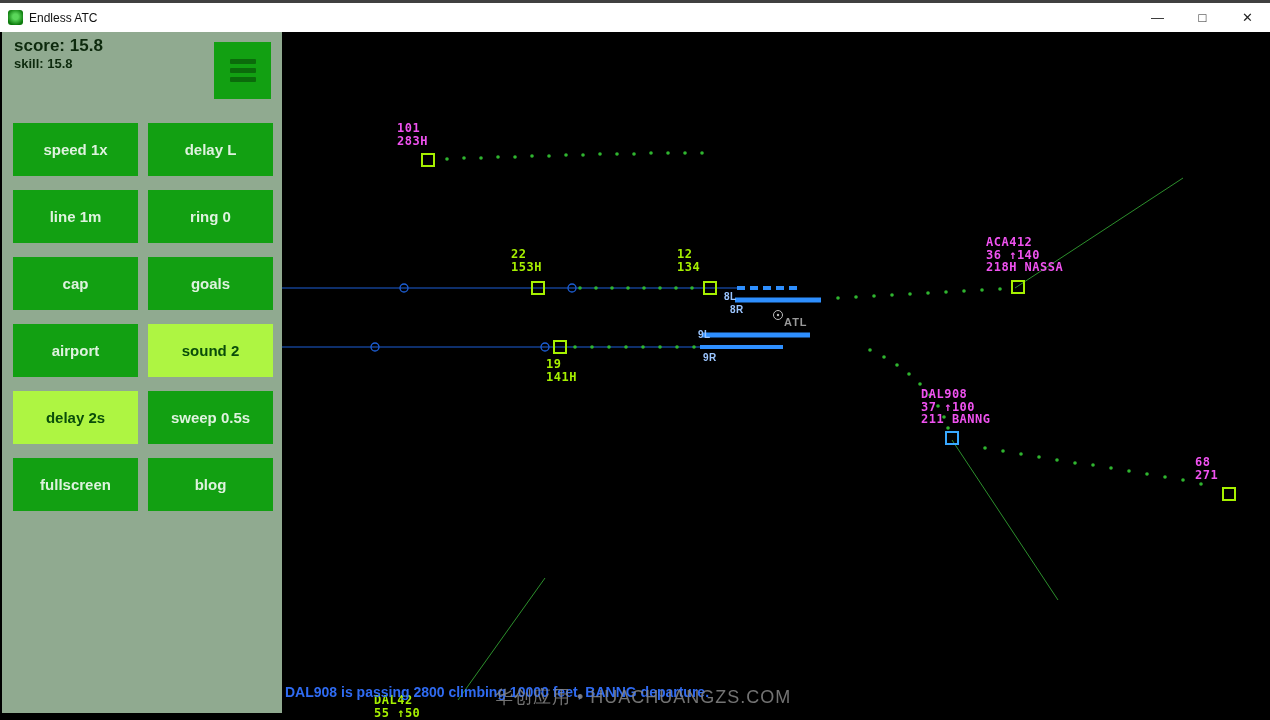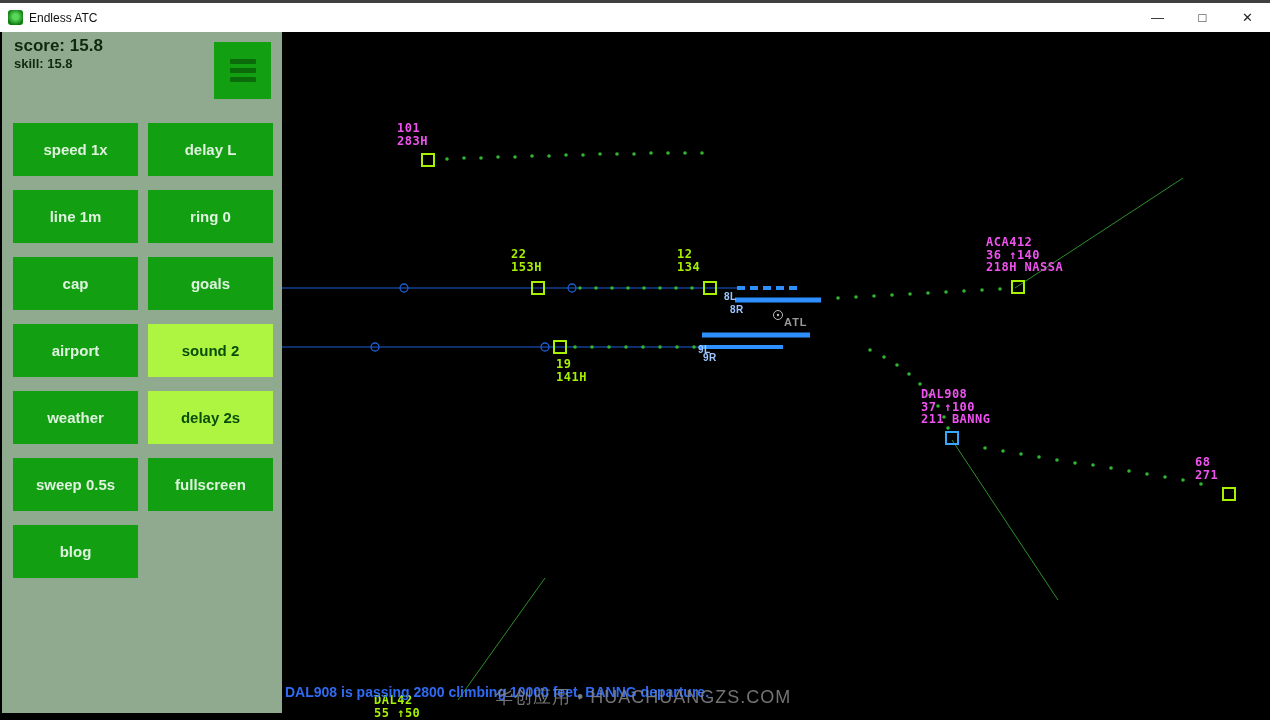--- a/index.html
+++ b/index.html
@@ -76,21 +76,20 @@
   </button>
   <div class="btn-grid" id="button-grid">
       <button class="side-btn">speed 1x</button>
       <button class="side-btn">delay L</button>
       <button class="side-btn">line 1m</button>
       <button class="side-btn">ring 0</button>
       <button class="side-btn">cap</button>
       <button class="side-btn">goals</button>
       <button class="side-btn">airport</button>
       <button class="side-btn active">sound 2</button>
-      <button class="side-btn">weather</button>
       <button class="side-btn active">delay 2s</button>
       <button class="side-btn">sweep 0.5s</button>
       <button class="side-btn">fullscreen</button>
       <button class="side-btn">blog</button>
     </div>
 </div>
 
 <div class="radar">
   <svg id="radar-svg" width="988" height="688">
       <line x1="901" y1="146" x2="733" y2="256" stroke="#2c8f2c" stroke-width="1"></line>
@@ -177,26 +176,26 @@
       <rect x="422" y="250" width="12" height="12" fill="none" stroke="#a6f000" stroke-width="2"></rect>
       <rect x="272" y="309" width="12" height="12" fill="none" stroke="#a6f000" stroke-width="2"></rect>
       <rect x="730" y="249" width="12" height="12" fill="none" stroke="#a6f000" stroke-width="2"></rect>
       <rect x="664" y="400" width="12" height="12" fill="none" stroke="#38a8ff" stroke-width="2"></rect>
       <rect x="941" y="456" width="12" height="12" fill="none" stroke="#a6f000" stroke-width="2"></rect>
     </svg>
   <div id="radar-labels">
       <div class="acft-label magenta" style="left: 115px; top: 90px;"><div>101</div><div>283H</div></div>
       <div class="acft-label green" style="left: 229px; top: 216px;"><div>22</div><div>153H</div></div>
       <div class="acft-label green" style="left: 395px; top: 216px;"><div>12</div><div>134</div></div>
-      <div class="acft-label green" style="left: 274px; top: 326px;"><div>19</div><div>141H</div></div>
+      <div class="acft-label green" style="left: 264px; top: 326px;"><div>19</div><div>141H</div></div>
       <div class="acft-label magenta" style="left: 704px; top: 204px;"><div>ACA412</div><div>36 ↑140</div><div>218H NASSA</div></div>
       <div class="acft-label magenta" style="left: 639px; top: 356px;"><div>DAL908</div><div>37 ↑100</div><div>211 BANNG</div></div>
       <div class="acft-label magenta" style="left: 913px; top: 424px;"><div>68</div><div>271</div></div>
       <div class="acft-label green" style="left: 92px; top: 662px;"><div>DAL42</div><div>55 ↑50</div></div>
       <div class="rwy-label" style="left: 442px; top: 259px;">8L</div>
       <div class="rwy-label" style="left: 448px; top: 272px;">8R</div>
-      <div class="rwy-label" style="left: 416px; top: 312px; text-align: center;">9L</div>
+      <div class="rwy-label" style="left: 416px; top: 297px; text-align: center;">9L</div>
       <div class="rwy-label" style="left: 421px; top: 320px;">9R</div>
     </div>
   <div class="atl-label">ATL</div>
   <div class="status">DAL908 is passing 2800 climbing 10000 feet, BANNG departure.</div>
   <div class="watermark">华创应用 • HUACHUANGZS.COM</div>
 </div>
 
 </body></html>

